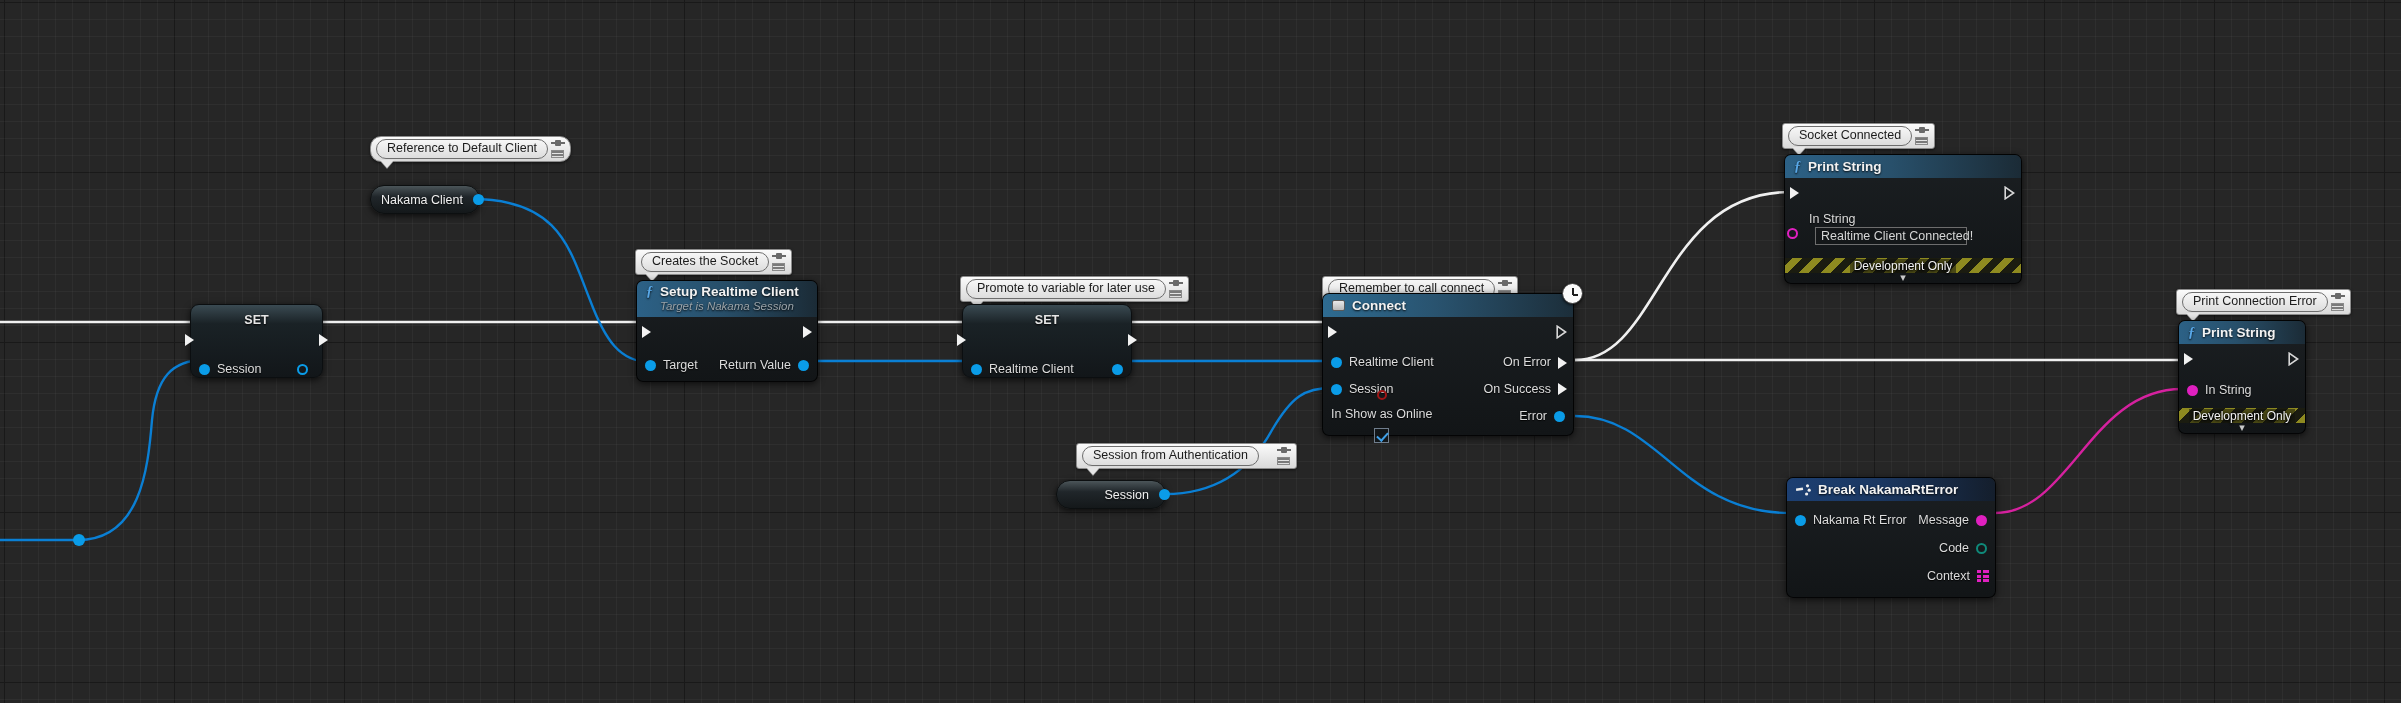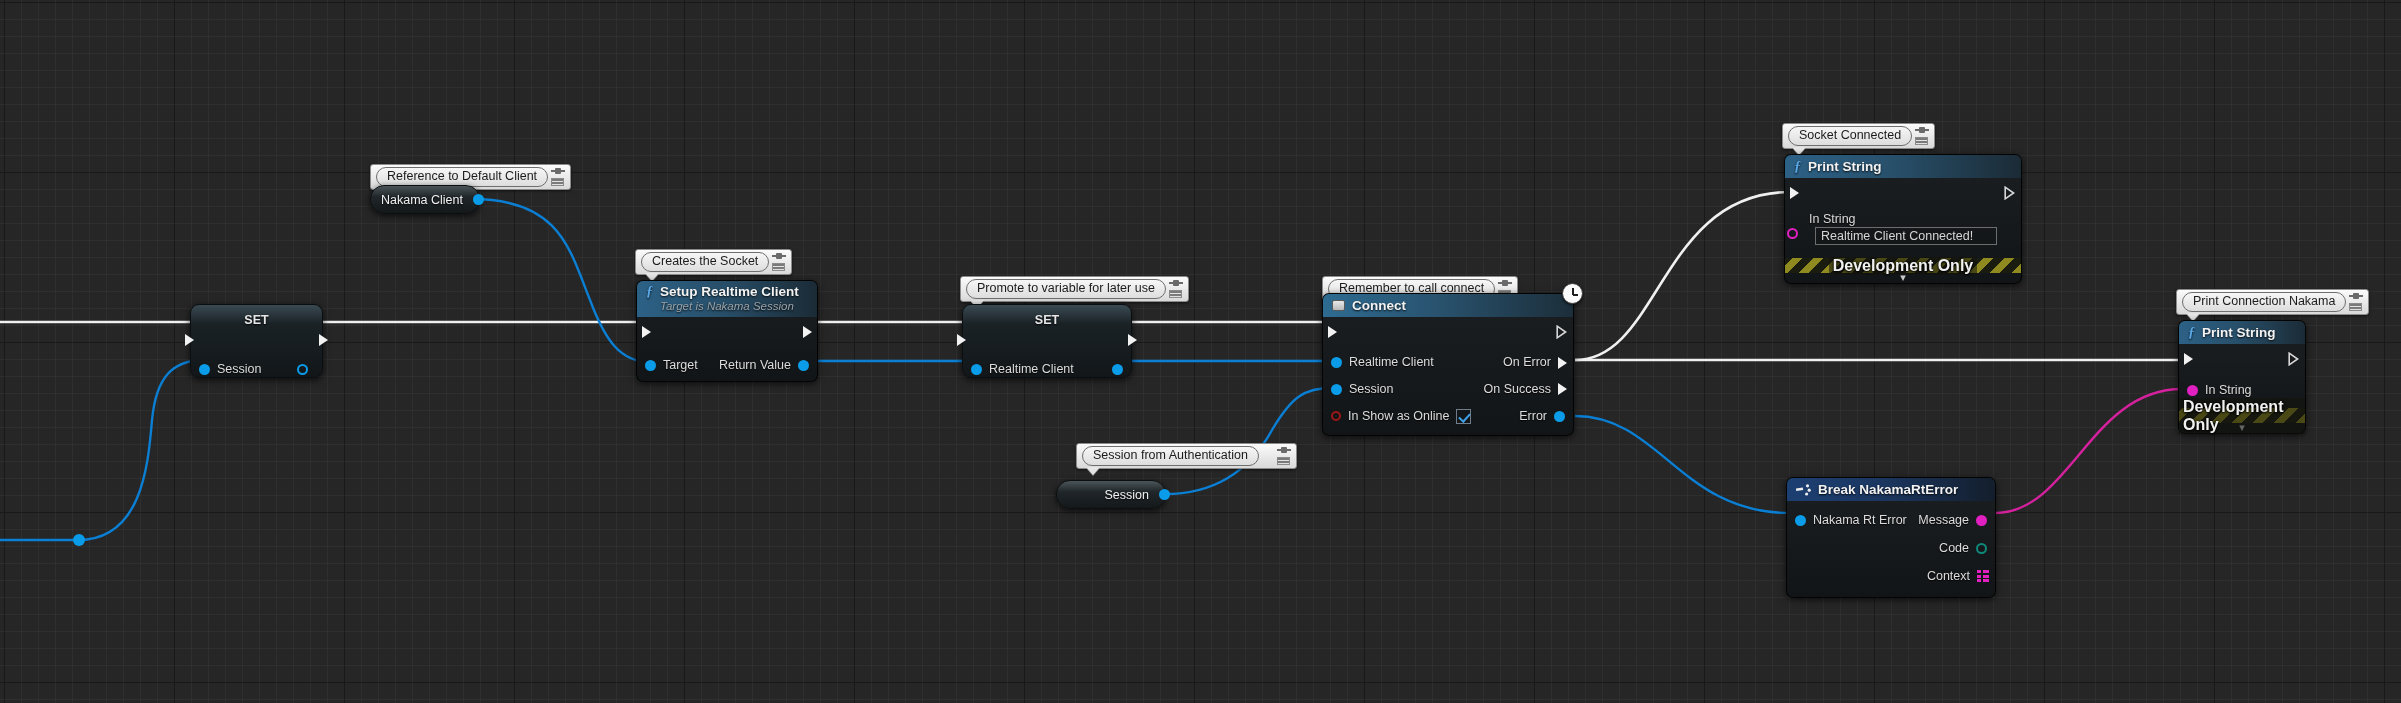--- a/index.html
+++ b/index.html
@@ -166,21 +166,21 @@
   }
   .devbar {
     margin-top: 4px;
     height: 15px;
     position: relative;
     display:flex; align-items:center; justify-content:center;
     background-image: repeating-linear-gradient(-45deg,
        #8e8a20 0px, #8e8a20 7px, #1b1c10 7px, #1b1c10 15px);
   }
   .devbar span {
-    font-size: 16px; color: #f1f1f1; font-weight: bold;
+    font-size: 12px; color: #f1f1f1; font-weight: normal;
     text-shadow: 0 1px 2px #000, 0 0 3px #000;
     background: rgba(18,20,12,0.55); padding: 0 4px;
   }
   .chev { text-align:center; color:#c9c9c9; font-size: 11px; line-height: 9px; height:10px;}
   .clock {
     position: absolute;
     width: 21px; height: 21px; border-radius: 50%;
     background: #fbfbfb; border: 1px solid #3a3a3a;
     box-shadow: 0 1px 3px rgba(0,0,0,.7);
   }
@@ -218,21 +218,21 @@
     <circle cx="79" cy="540" r="6" fill="#0a9ce8"></circle>
 
     <path d="M 1165,494 C 1215,494 1250,470 1272,430 C 1292,396 1305,388 1332,388" stroke="#0a7fd4" stroke-width="2.4" fill="none"></path>
 
     <path d="M 1575,416 C 1660,416 1680,513 1790,513" stroke="#0a7fd4" stroke-width="2.4" fill="none"></path>
 
     <path d="M 1995,513 C 2070,513 2090,389 2182,389" stroke="#d6219f" stroke-width="2.4" fill="none"></path>
   </svg>
 
 
-  <div class="bubble" style="left:370px; top:164px;">
+  <div class="bubble" style="left:370px; top:136px;border-radius:11px;">
     <div class="tail"></div>
     <div class="txt">Reference to Default Client</div>
     <div class="ctrls">
       <div class="pin-ic"></div>
       <div class="lst-ic"></div>
     </div>
   </div>
 
   <div class="bubble" style="left:635px; top:249px;">
     <div class="tail"></div>
@@ -274,21 +274,21 @@
     <div class="tail"></div>
     <div class="txt">Session from Authentication</div>
     <div class="ctrls">
       <div class="pin-ic"></div>
       <div class="lst-ic"></div>
     </div>
   </div>
 
   <div class="bubble" style="left:2176px; top:289px;">
     <div class="tail"></div>
-    <div class="txt">Print Connection Nakama</div>
+    <div class="txt">Print Connection Error</div>
     <div class="ctrls">
       <div class="pin-ic"></div>
       <div class="lst-ic"></div>
     </div>
   </div>
 
   <div class="setnode" style="left:190px; top:304px; width:133px; height:74px;">
     <div class="title">SET</div>
     <div class="row exec" style="margin-top:2px;">
       <span class="pin-in" style="left:-6px;">
@@ -405,21 +405,21 @@
           <span class="dot obj"></span>
           <span class="pin-label">Session</span>
         </span>
         <span class="pin-out" style="right:6px;">
           <span class="exec-tri"></span>
           <span class="pin-label">On Success</span>
         </span>
       </div>
 
       <div class="row" style="margin-top:9px;">
-        <span class="pin-in" style="left:8px;">
+        <span class="pin-in" style="left:8px;flex-direction:column;">
           <span class="dot ring-red"></span>
           <span class="pin-label">In Show as Online</span>
           <span class="checkbox"></span>
         </span>
         <span class="pin-out" style="right:8px;">
           <span class="dot obj"></span>
           <span class="pin-label">Error</span>
         </span>
       </div>
     </div>
@@ -442,21 +442,21 @@
                 <path d="M1.2,1.2 L1.2,12.8 L9.6,7 Z" fill="none" stroke="#d8d8d8" stroke-width="1.6"></path>
               </svg>
           </span>
         </span>
       </div>
       <div style="position:relative; height:42px; margin-top:8px;">
         <span style="position:absolute; left:2px; top:16px;">
           <span class="dot ring-str" style="display:block;"></span>
         </span>
         <span class="pin-label" style="position:absolute; left:24px; top:0px;">In String</span>
-        <span class="txtfield" style="position:absolute; left:30px; top:15px; width:182px;">Realtime Client Connected!</span>
+        <span class="txtfield" style="position:absolute; left:30px; top:15px; width:152px;">Realtime Client Connected!</span>
       </div>
       <div class="devbar">
         <span>Development Only</span>
       </div>
       <div class="chev">▾</div>
     </div>
   </div>
 
   <div class="node" style="left:1786px; top:477px; width:210px;">
     <div class="hdr hdr-pure">

